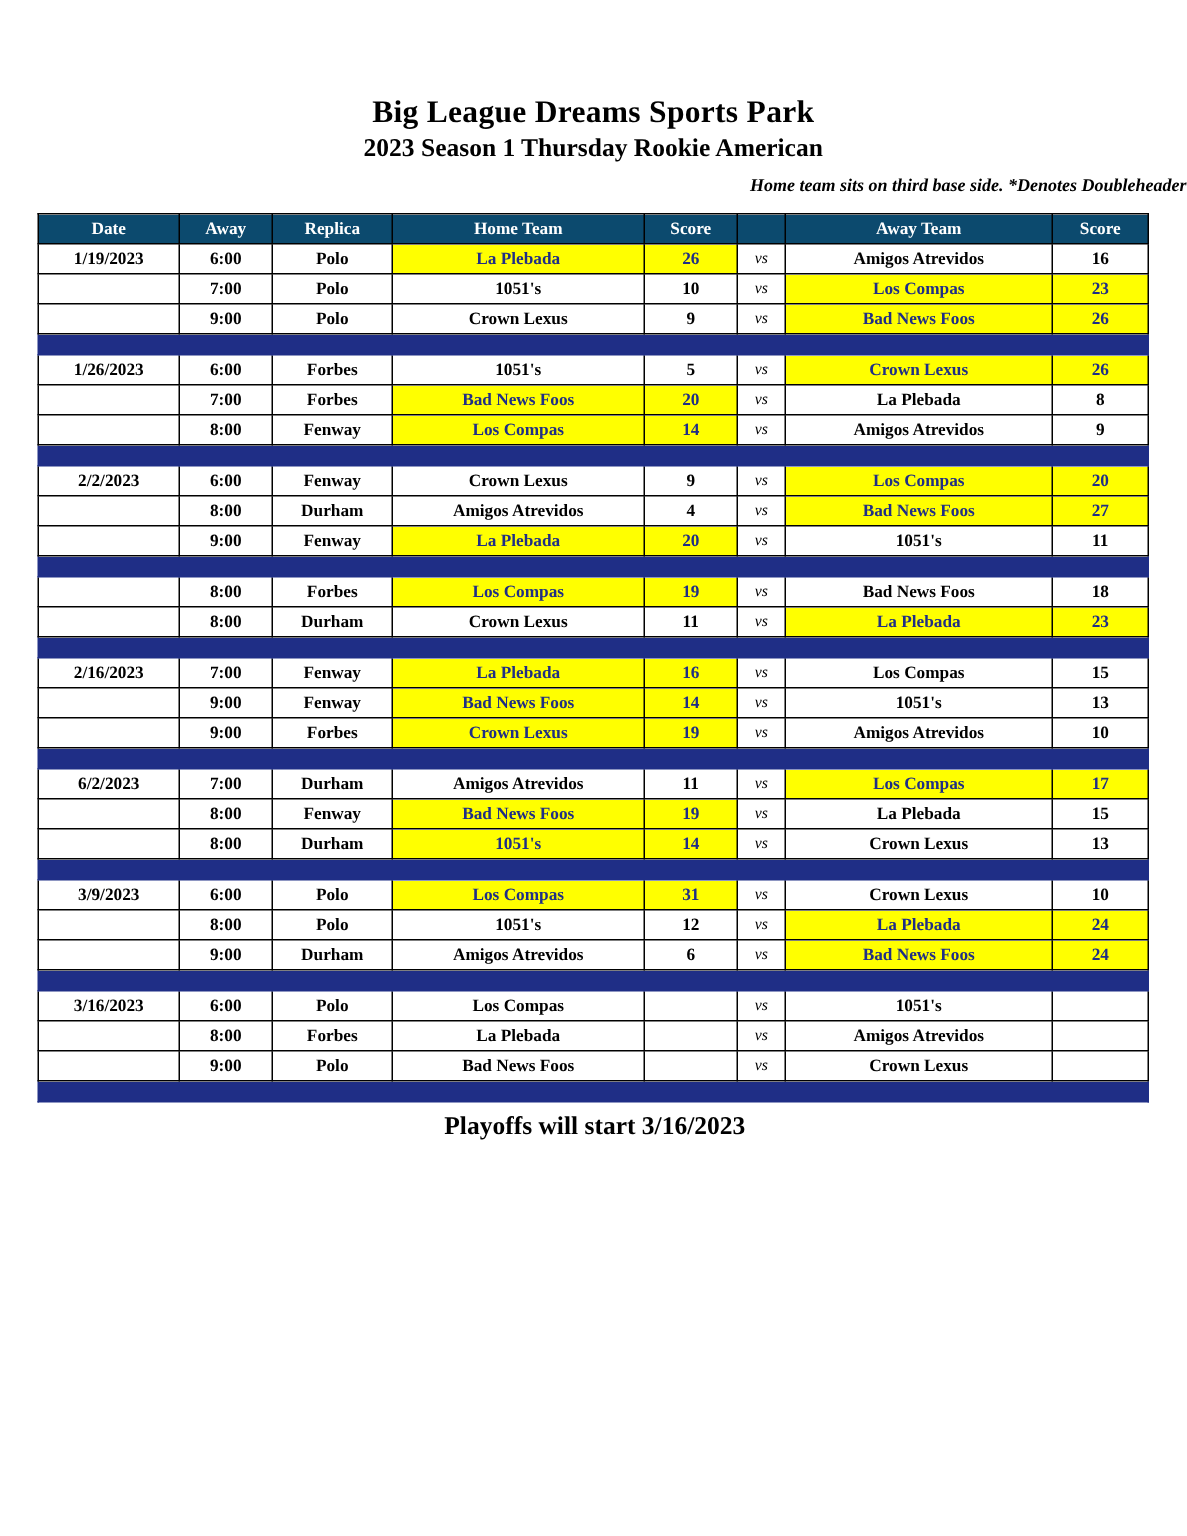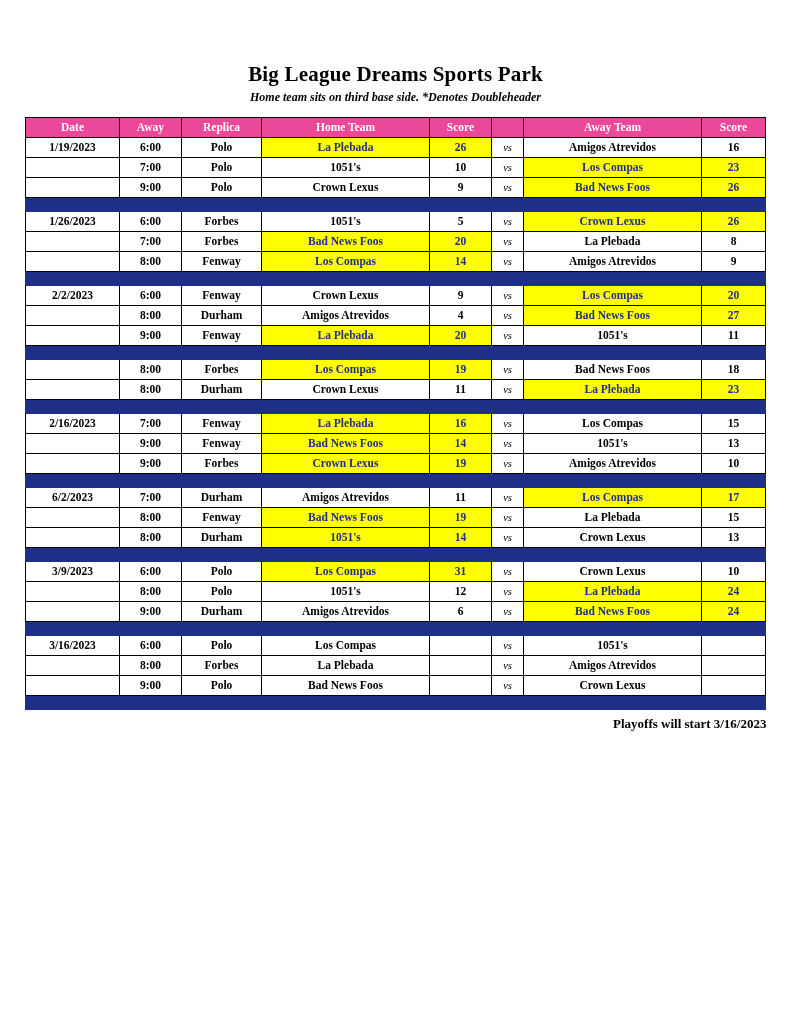--- a/index.html
+++ b/index.html
@@ -35,39 +35,40 @@
   .title-sub {
     font-size: 17px;
     font-weight: bold;
     line-height: 1.5;
   }
   .title-note {
     font-size: 12px;
     font-weight: bold;
     font-style: italic;
     line-height: 1.9;
+    text-align: right;
   }
   table.schedule {
     border-collapse: collapse;
     table-layout: fixed;
     width: 740px;
     margin: 8px auto 0 auto;
     font-size: 11.5px;
   }
   table.schedule td, table.schedule th {
     border: 1px solid #000000;
     padding: 1px 2px;
     height: 17px;
     text-align: center;
     vertical-align: middle;
     overflow: hidden;
     white-space: nowrap;
   }
   thead th {
-    background: #ec4899;
+    background: #0c4a6e;
     color: #ffffff;
     font-weight: bold;
     font-size: 11.5px;
     height: 18px;
   }
   td.date, td.time, td.replica {
     font-weight: bold;
   }
   td.team {
     font-weight: bold;
@@ -90,41 +91,42 @@
     background: #ffff00;
     color: #1f2e86;
   }
   .plain {
     background: #ffffff;
     color: #000000;
   }
   .footer-note {
     width: 740px;
     margin: 6px auto 0 auto;
-    font-size: 13px;
-    font-weight: bold;
-    text-align: right;
+    font-size: 17px;
+    font-weight: bold;
+    text-align: center;
     padding-left: 2px;
   }
   col.c-date { width: 94px; }
   col.c-time { width: 62px; }
   col.c-replica { width: 80px; }
   col.c-home { width: 168px; }
   col.c-score1 { width: 62px; }
   col.c-vs { width: 32px; }
   col.c-away { width: 178px; }
   col.c-score2 { width: 64px; }
 </style>
 </head>
 <body>
 
 <div class="page">
 
   <div class="title-block">
     <div class="title-main">Big League Dreams Sports Park</div>
+    <div class="title-sub">2023 Season 1 Thursday Rookie American</div>
     <div class="title-note">Home team sits on third base side.  *Denotes Doubleheader</div>
   </div>
 
   <table class="schedule">
     <colgroup>
       <col class="c-date">
         <col class="c-time">
         <col class="c-replica">
         <col class="c-home">
       <col class="c-score1">

